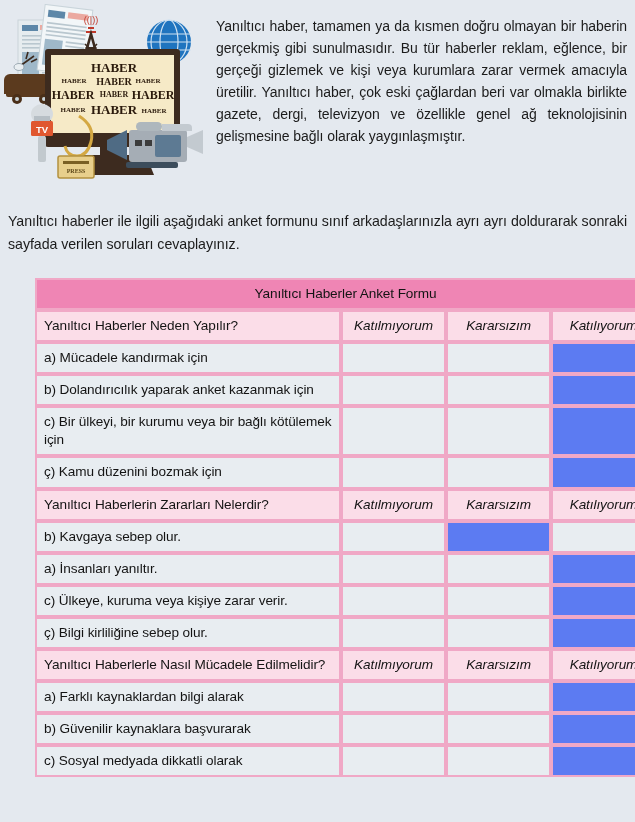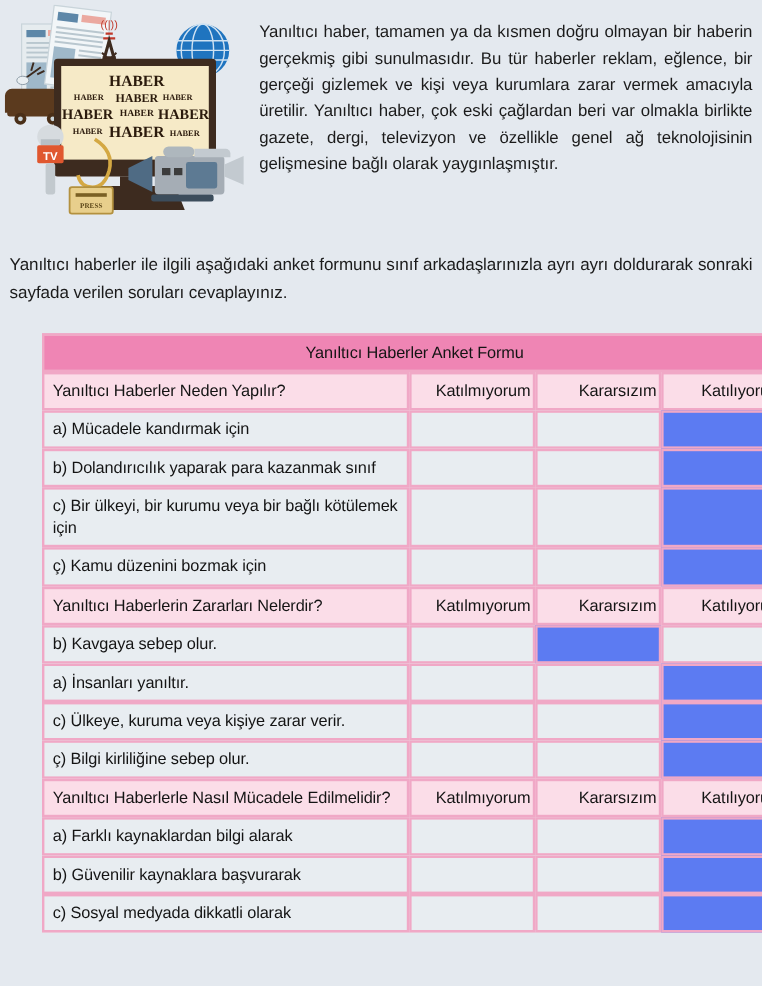--- a/index.html
+++ b/index.html
@@ -83,22 +83,23 @@
     text-align: center;
     font-size: 14.6px;
     padding: 9px 4px;
     color: #141414;
   }
 
   td.section-head {
     background: #fbdde8;
   }
   td.section-head.option-label {
-    text-align: right;
+    text-align: center;
     padding: 5px 2px;
+    font-style: italic;
   }
 
   td.item-label {
     background: #e8edf1;
   }
 
   td.cell-empty {
     background: #e8edf1;
   }
 
@@ -259,21 +260,21 @@
           <td class="section-head option-label">Kararsızım</td>
           <td class="section-head option-label">Katılıyorum</td>
         </tr>
         <tr>
           <td class="item-label">a) Mücadele kandırmak için</td>
           <td class="cell-empty"></td>
           <td class="cell-empty"></td>
           <td class="cell-marked"></td>
         </tr>
         <tr>
-          <td class="item-label">b) Dolandırıcılık yaparak para kazanmak sınıf</td>
+          <td class="item-label">b) Dolandırıcılık yaparak anket kazanmak için</td>
           <td class="cell-empty"></td>
           <td class="cell-empty"></td>
           <td class="cell-marked"></td>
         </tr>
         <tr>
           <td class="item-label">c) Bir ülkeyi, bir kurumu veya bir bağlı kötülemek için</td>
           <td class="cell-empty"></td>
           <td class="cell-empty"></td>
           <td class="cell-marked"></td>
         </tr>

